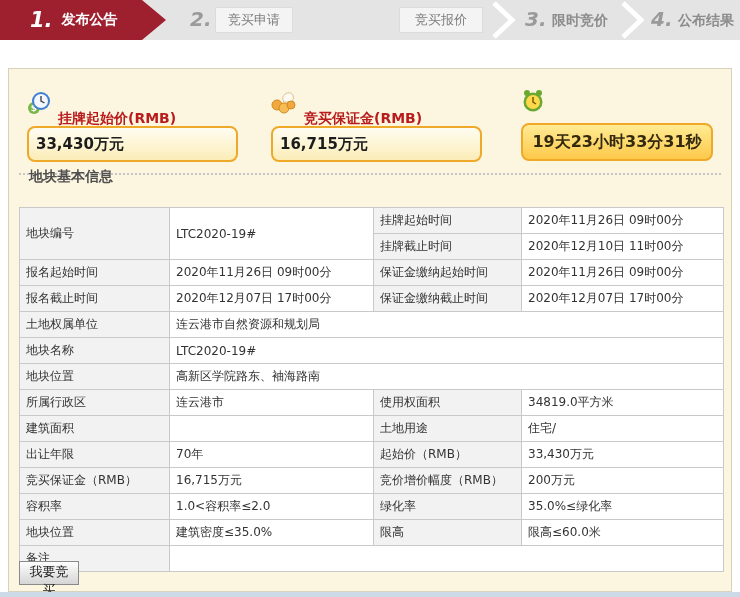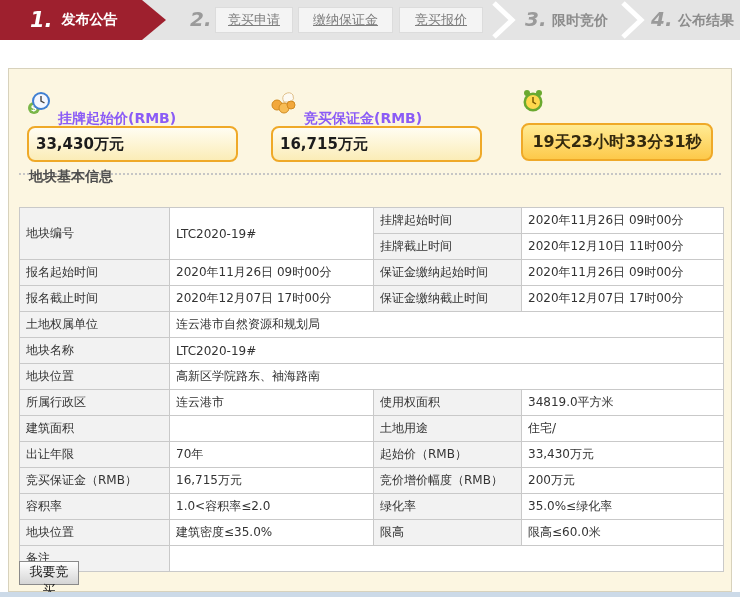--- a/index.html
+++ b/index.html
@@ -20,35 +20,35 @@
   .gnum{position:absolute;top:7px;color:#9a9a9a;font-style:italic;font-weight:bold;font-size:20px;}
   .glabel{position:absolute;top:12px;color:#8c8c8c;font-weight:bold;font-size:14px;}
   .n2{left:190px;}
   .n3{left:525px;}
   .l3{left:552px;}
   .n4{left:651px;}
   .l4{left:678px;}
   .step-btn{
     position:absolute;top:7px;height:26px;background:#f4f4f4;border:1px solid #dcdcdc;
     color:#7d7d7d;font-size:13px;font-family:inherit;display:flex;align-items:center;justify-content:center;
-    cursor:pointer;box-sizing:border-box;text-decoration:underline;
+    cursor:pointer;box-sizing:border-box;
   }
   .b1{left:215px;width:78px;}
   .b2{left:298px;width:95px;}
   .b3{left:399px;width:84px;}
   .chev{position:absolute;top:0;}
   .c1{left:490px;}
   .c2{left:619px;}
   
   .panel{
     position:absolute;left:8px;top:68px;width:724px;height:524px;
     background:#fcf6e1;border:1px solid #d8d2bc;box-sizing:border-box;
   }
   .sum-head{position:absolute;display:flex;align-items:center;gap:7px;height:26px;}
-  .sum-label{color:#8b5cf6;font-weight:bold;font-size:14px;margin-top:32px;}
+  .sum-label{color:#b91c1c;font-weight:bold;font-size:14px;margin-top:32px;}
   .h1{left:18px;top:21px;}
   .h2{left:262px;top:21px;}
   .h3{left:512px;top:19px;}
   .sum-box{
     position:absolute;height:32px;width:200px;border:2px solid #efa928;border-radius:8px;
     background:linear-gradient(#fffdf2,#fbedb7);
     display:flex;align-items:center;padding-left:7px;box-sizing:content-box;
     font-weight:bold;font-size:15px;color:#1c1c1c;
   }
   .v1{left:18px;top:57px;}
@@ -78,21 +78,20 @@
 </head>
 <body>
 
 <div class="stepbar">
   <div class="step1">
     <span class="step-num">1.</span>
     <span class="step-label">发布公告</span>
   </div>
   <span class="gnum n2">2.</span>
   <button class="step-btn b1">竞买申请</button>
-  <button class="step-btn b2">缴纳保证金</button>
   <button class="step-btn b3">竞买报价</button>
   <svg class="chev c1" width="26" height="40">
       <polyline points="4,3 22,20 4,37" stroke="#ffffff" stroke-width="5" fill="none"></polyline>
     </svg>
   <span class="gnum n3">3.</span>
   <span class="glabel l3">限时竞价</span>
   <svg class="chev c2" width="26" height="40">
       <polyline points="4,3 22,20 4,37" stroke="#ffffff" stroke-width="5" fill="none"></polyline>
     </svg>
   <span class="gnum n4">4.</span>

